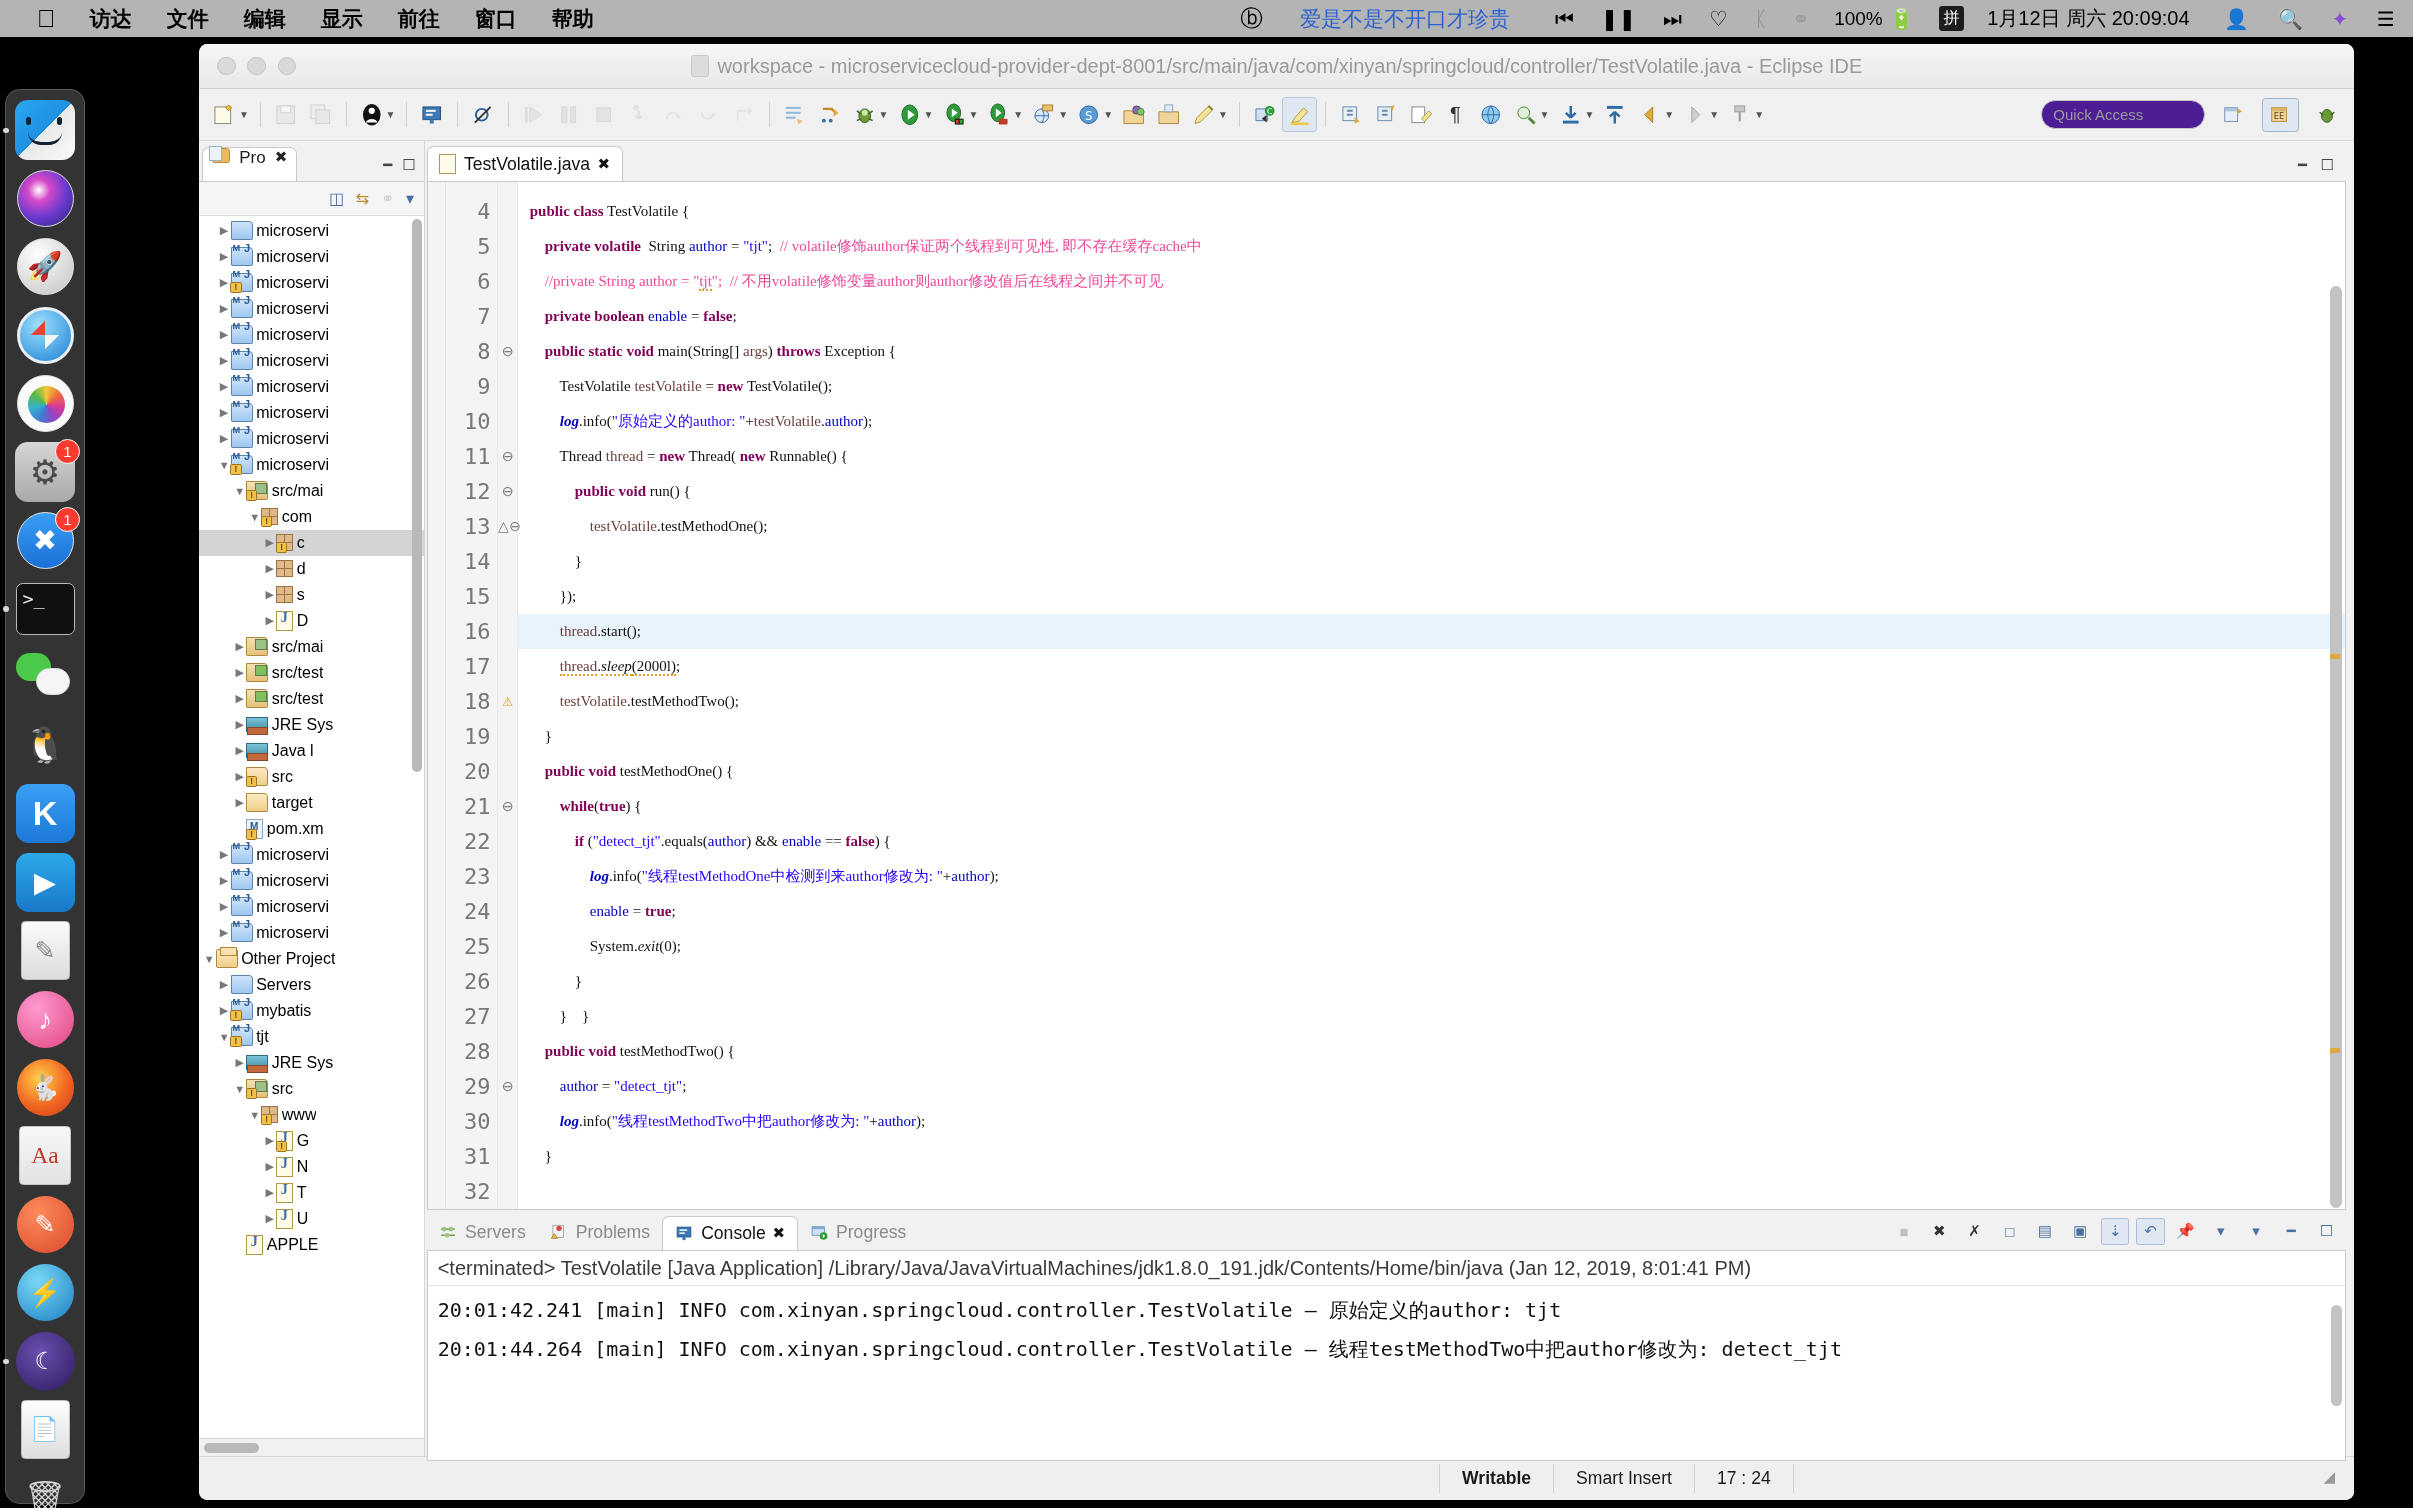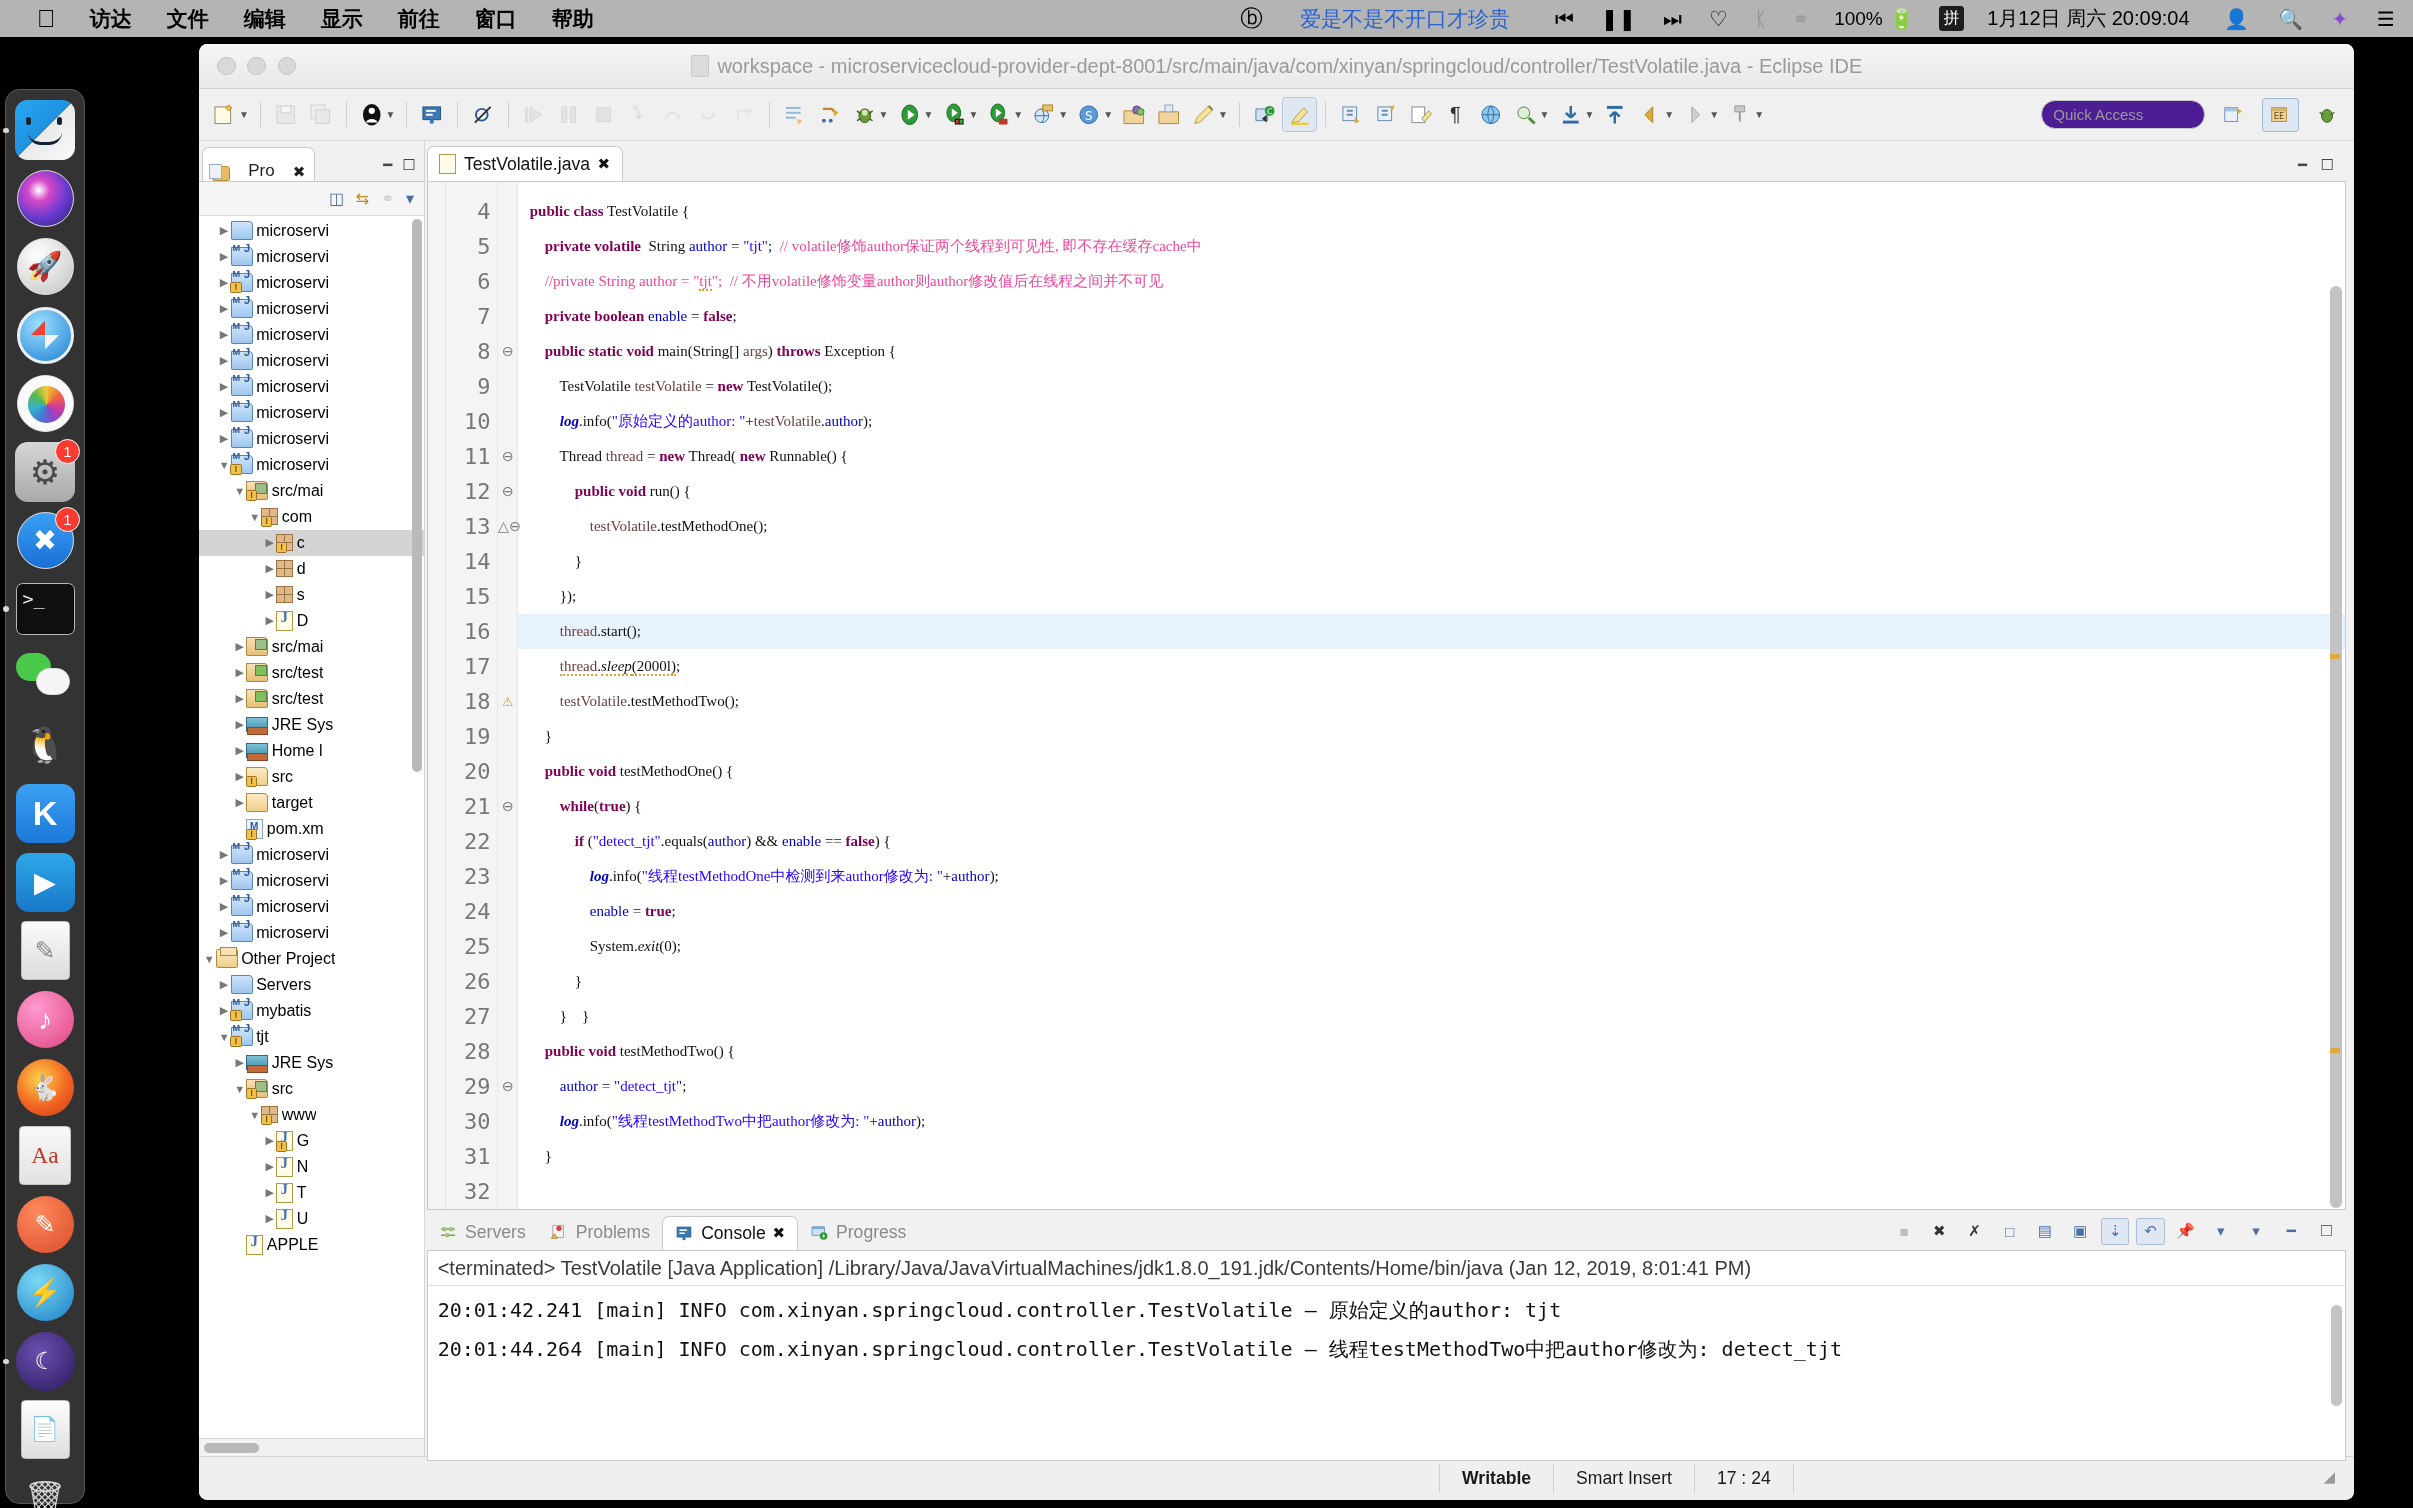--- a/index.html
+++ b/index.html
@@ -89,22 +89,22 @@
   .perspbtn.sel { background:#dfe8f2; border:0.8px solid #9fb6cf; }
 
   
   #wbody { flex:1; display:flex; min-height:0; background:#f1f1f1; }
 
   
   #explorer { width:226px; flex:none; display:flex; flex-direction:column;
               background:#f1f1f1; border-right:0.8px solid #d6d6d6; }
   #exp-tabrow { height:40px; display:flex; align-items:flex-end; padding-left:3.4px; }
   #exp-tab { height:34px; background:#fff; border:0.8px solid #c9c9c9; border-bottom:none;
-             border-radius:6.7px 6.7px 0 0; display:flex; align-items:flex-end;
-             gap:18px; padding:0 8.4px; font-size:17px; color:#222; }
+             border-radius:6.7px 6.7px 0 0; display:flex; align-items:flex-start;
+             gap:9px; padding:0 8.4px; font-size:17px; color:#222; }
   .folderglyph { width:18.4px; height:15px; background:#e8b960; border:0.8px solid #b98d33;
                  border-radius:1.7px 3.4px 2.5px 2.5px; position:relative; flex:none;}
   .folderglyph:before{content:"";position:absolute;left:-3.4px;top:-3.4px;width:11px;height:13.4px;
                       background:#eef2f7;border:0.8px solid #9fb0c4;}
   #exp-tabbtns { margin-left:auto; display:flex; gap:10px; padding-bottom:6.7px; padding-right:8.4px; }
   .vbtn { font-size:15px; color:#444; }
   #exp-toolbar { height:35px; border-top:0.8px solid #c9c9c9; border-bottom:0.8px solid #dcdcdc;
                  background:#f5f5f5; display:flex; align-items:center;
                  justify-content:flex-end; gap:11.7px; padding-right:10px; }
   .etb { font-size:16px; color:#4a6fa5; }
@@ -768,21 +768,21 @@
               <span class="tlabel">src/test</span>
             </div>
             <div class="trow" style="padding-left: 34px;">
               <span class="arrow">▶</span>
               <span class="ticon i-lib"></span>
               <span class="tlabel">JRE Sys</span>
             </div>
             <div class="trow" style="padding-left: 34px;">
               <span class="arrow">▶</span>
               <span class="ticon i-lib"></span>
-              <span class="tlabel">Home l</span>
+              <span class="tlabel">Java l</span>
             </div>
             <div class="trow" style="padding-left: 34px;">
               <span class="arrow">▶</span>
               <span class="ticon i-plainfolder">
                 <span class="warnbadge">!</span>
               </span>
               <span class="tlabel">src</span>
             </div>
             <div class="trow" style="padding-left: 34px;">
               <span class="arrow">▶</span>

